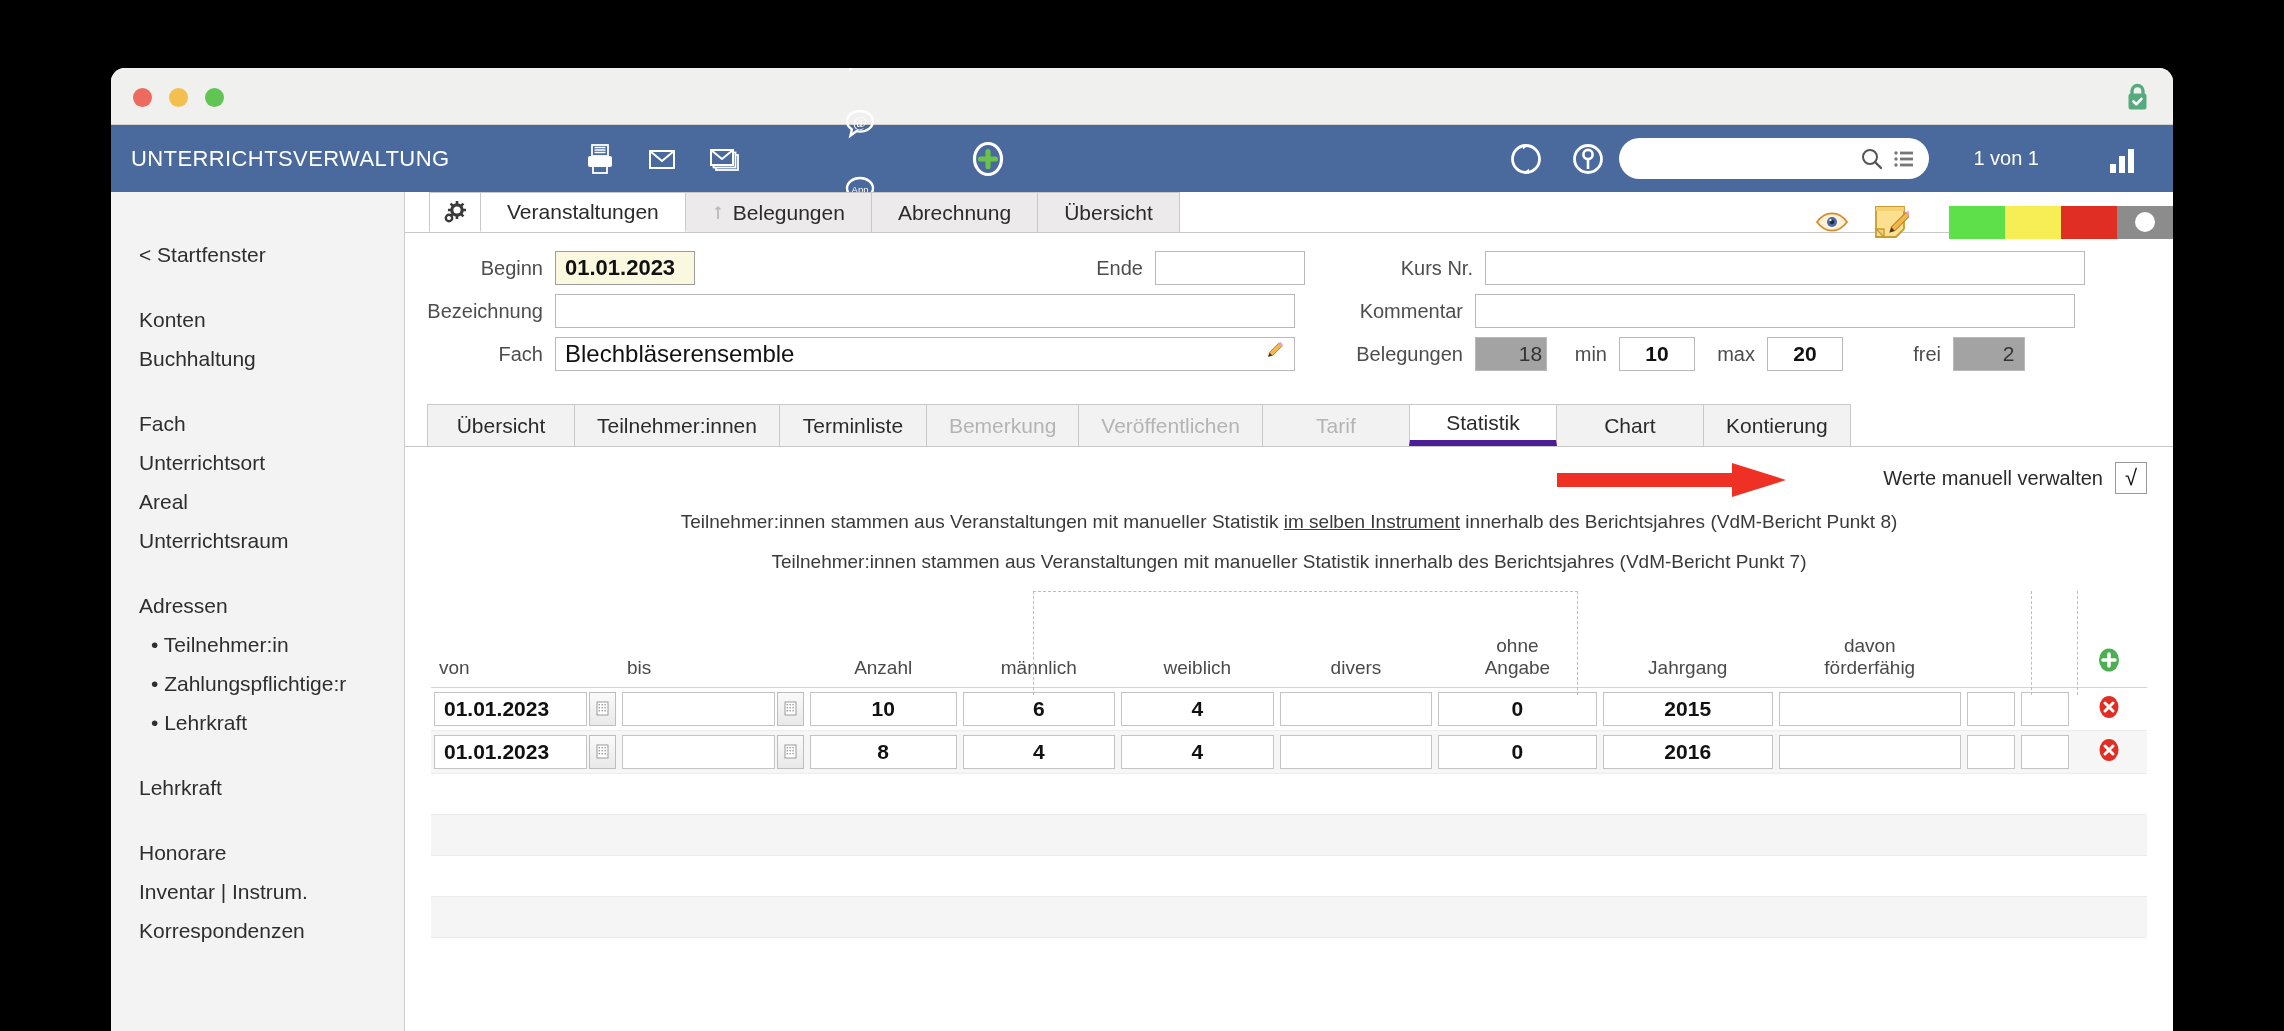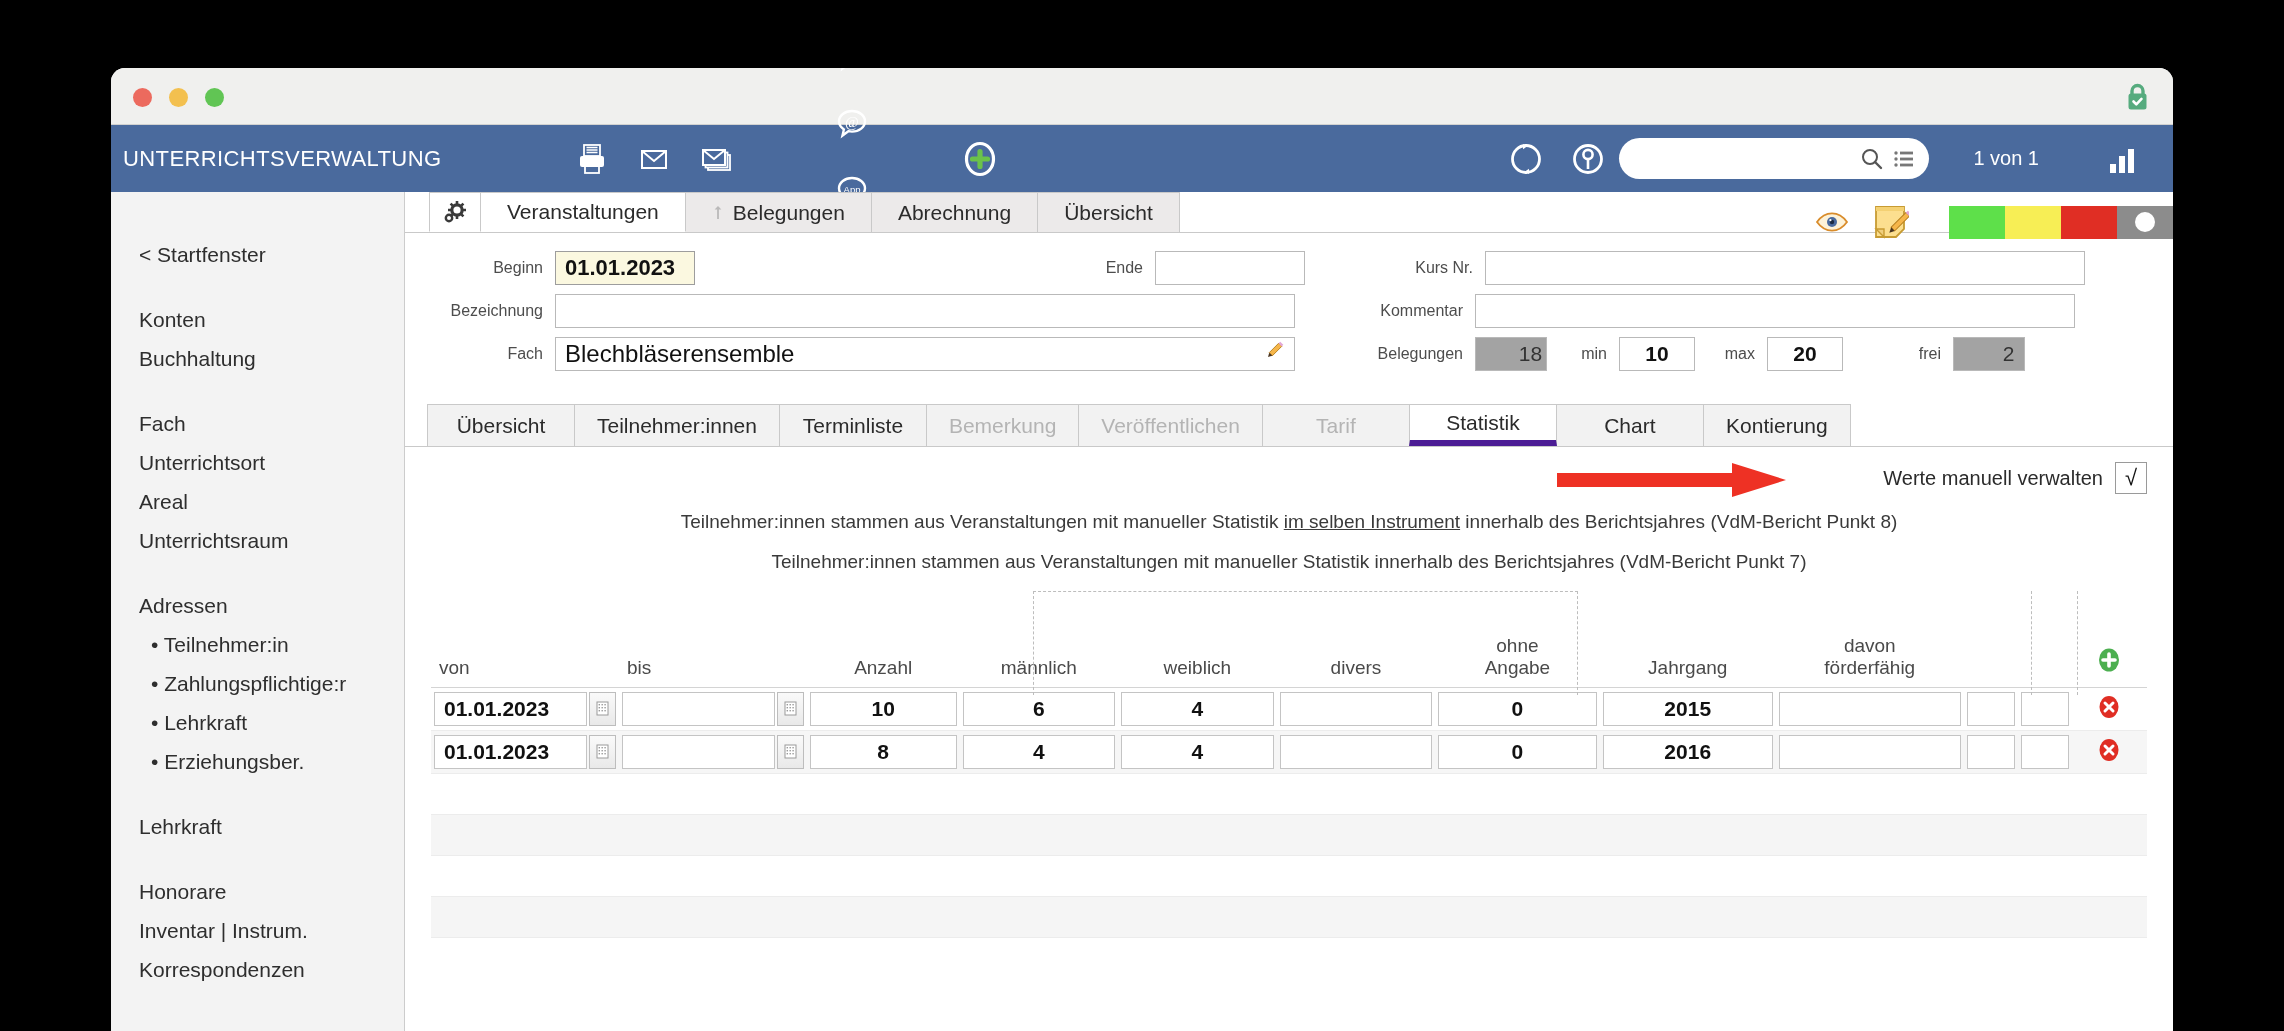--- a/index.html
+++ b/index.html
@@ -37,21 +37,21 @@
 
   
   .toolbar {
     position: relative;
     height: 67px;
     background: #4a6a9d;
     display: flex; align-items: center;
   }
   .app-title {
     color:#fff; font-size: 22px; letter-spacing: .4px;
-    margin-left: 12px; white-space: nowrap;
+    margin-left: 20px; white-space: nowrap;
   }
   .tb-group { display:flex; align-items:center; }
   .tb-icon {
     display:flex; align-items:center; justify-content:center;
     width: 62px; height: 67px; cursor: pointer;
   }
   .tb-icon svg { display:block; }
   .searchbox {
     width: 310px; height: 41px; background:#fff; border-radius: 21px;
     display:flex; align-items:center; justify-content:flex-end;
@@ -100,21 +100,21 @@
   }
   .eye-btn, .note-btn { width: 58px; display:flex; align-items:center; justify-content:center; cursor:pointer; }
   .swatches { display:flex; height: 33px; margin-left: 30px; }
   .swatch { width: 56px; height: 33px; cursor:pointer; }
   .swatch.dotted { display:flex; align-items:center; justify-content:center; }
   .swatch .whitedot { width: 20px; height: 20px; border-radius:50%; background:#fff; }
 
   
   .formzone { padding: 18px 0 12px 0; background:#fff; }
   .frow { display:flex; align-items:center; margin-bottom: 9px; }
-  .flabel { font-size: 16px; color:#4d4d4d; text-align:right; padding-right: 12px; white-space: nowrap; }
+  .flabel { font-size: 20px; color:#4d4d4d; text-align:right; padding-right: 12px; white-space: nowrap; }
   .finput {
     height: 34px; border: 1px solid #b9b9b9; background:#fff;
     font-size: 21px; color:#111; display:flex; align-items:center;
     padding: 0 9px; font-family:"Liberation Sans", sans-serif;
   }
   .finput.yellow { background:#fbf8e0; border-color:#9d9d9d; font-weight:600; }
   .finput.bold { font-size: 22px; }
   .finput.readonly { background:#a3a3a3; color:#333; justify-content:center;padding-left:48px; }
   .finput.center { justify-content:center; font-weight:600; }
   .pencil-right { margin-left:auto; }
@@ -326,21 +326,20 @@
         <div class="side-item">Fach</div>
         <div class="side-item">Unterrichtsort</div>
         <div class="side-item">Areal</div>
         <div class="side-item">Unterrichtsraum</div>
         <div class="side-gap"></div>
 
         <div class="side-item">Adressen</div>
         <div class="side-item bullet">Teilnehmer:in</div>
         <div class="side-item bullet">Zahlungspflichtige:r</div>
         <div class="side-item bullet">Lehrkraft</div>
-        <div class="side-item bullet">Erziehungsber.</div>
         <div class="side-gap"></div>
 
         <div class="side-item">Lehrkraft</div>
         <div class="side-gap"></div>
 
         <div class="side-item">Honorare</div>
         <div class="side-item">Inventar | Instrum.</div>
         <div class="side-item">Korrespondenzen</div>
       </div>
 

